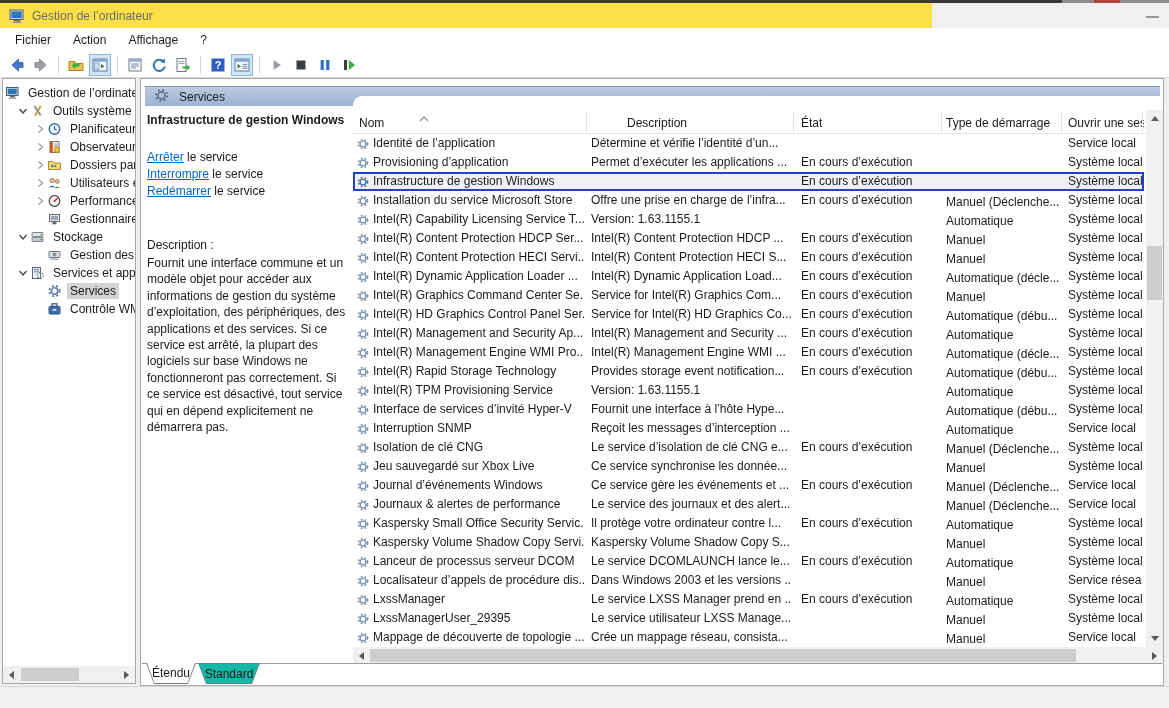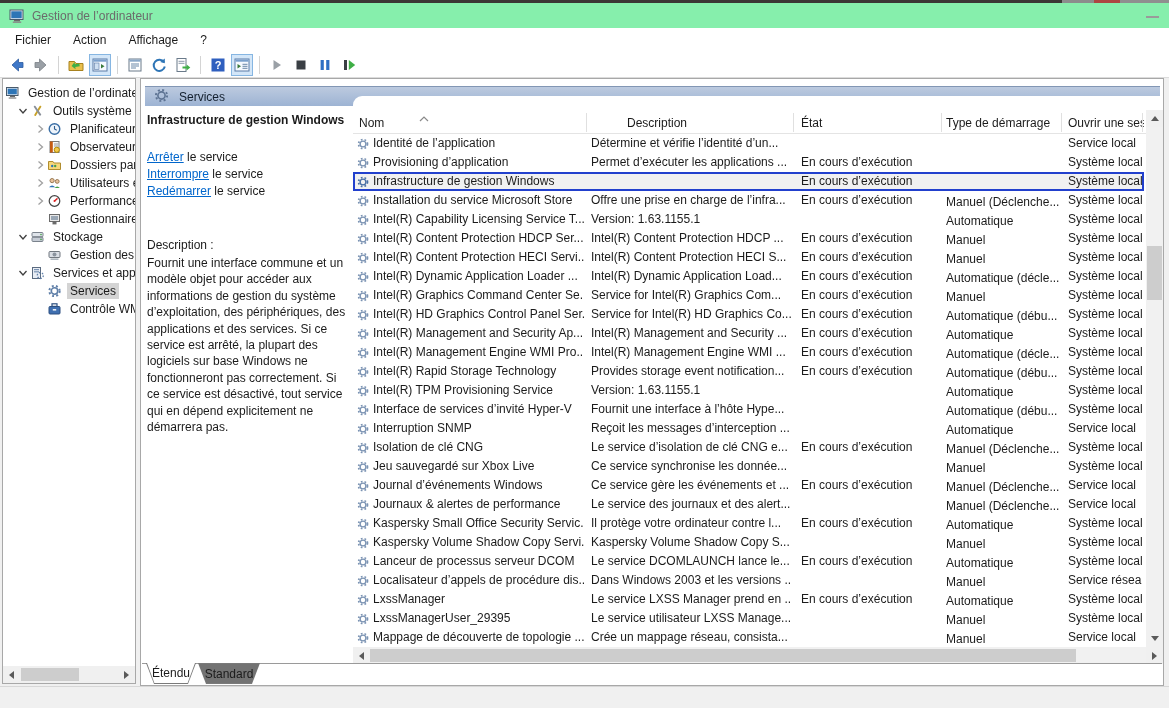--- a/index.html
+++ b/index.html
@@ -10,21 +10,21 @@
   }
   .abs { position:absolute; }
 
   
   .top-strip { left:0; top:0; width:1169px; height:3px; background:#3b3735; }
   .top-strip .seg2 { left:1062px; top:0; width:32px; height:3px; background:#8c8c8c; }
   .top-strip .seg3 { left:1094px; top:0; width:26px; height:3px; background:#ae4542; }
   .top-strip .seg4 { left:1120px; top:0; width:49px; height:3px; background:#8f8f8f; }
 
   
-  .titlebar { left:0; top:3px; width:1169px; height:25px; background:#86efac; }
+  .titlebar { left:0; top:3px; width:932px; height:25px; background:#fde047; }
   .title-icon { left:9px; top:5px; width:16px; height:16px; }
   .title-text { left:32px; top:6px; color:#6b6b6b; }
   .min-dash { left:1146px; top:13px; width:13px; height:2px; background:#9a9a9a; }
 
   
   .menubar { left:0; top:28px; width:1169px; height:24px; background:#fff; display:flex; align-items:center; padding-left:4px; box-sizing:border-box; }
   .menu-item { padding:3px 11px; }
 
   
   .toolbar { left:0; top:52px; width:1169px; height:26px; background:#fff; border-bottom:1px solid #dcdcdc; box-sizing:border-box; display:flex; align-items:center; padding-left:5px; }
@@ -86,21 +86,21 @@
   .lv-hscroll { position:absolute; top:551px; left:0; width:810px; height:17px; background:#f1f1f1; }
 
   
   .tabs-row { position:absolute; left:1px; right:1px; bottom:1px; height:21px; background:#fff; border-top:1px solid #9a9a9a; box-sizing:border-box; }
   .tab { position:absolute; top:-1px; height:21px; }
   .tab-shape { position:absolute; inset:0; background:#7a7a7a;
                clip-path:polygon(0 0,100% 0,calc(100% - 8px) 100%,8px 100%); }
   .tab-inner { position:absolute; left:1px; right:1px; top:0; bottom:1px; background:#fff;
                clip-path:polygon(0 0,100% 0,calc(100% - 7.4px) 100%,7.4px 100%);
                display:flex; align-items:center; justify-content:center; }
-  .tab.inactive .tab-inner { top:1px; background:#737373; }
+  .tab.inactive .tab-inner { top:1px; background:#14b8a6; }
   .tab-etendu { left:4px; width:50px; }
   .tab-standard { left:56px; width:62px; }
 
   
   .statusbar { left:0; bottom:0; width:1169px; height:22px; background:#f0f0f0; border-top:1px solid #d7d7d7; box-sizing:border-box; }
 </style>
 </head>
 <body>
 
 <div class="abs top-strip">

